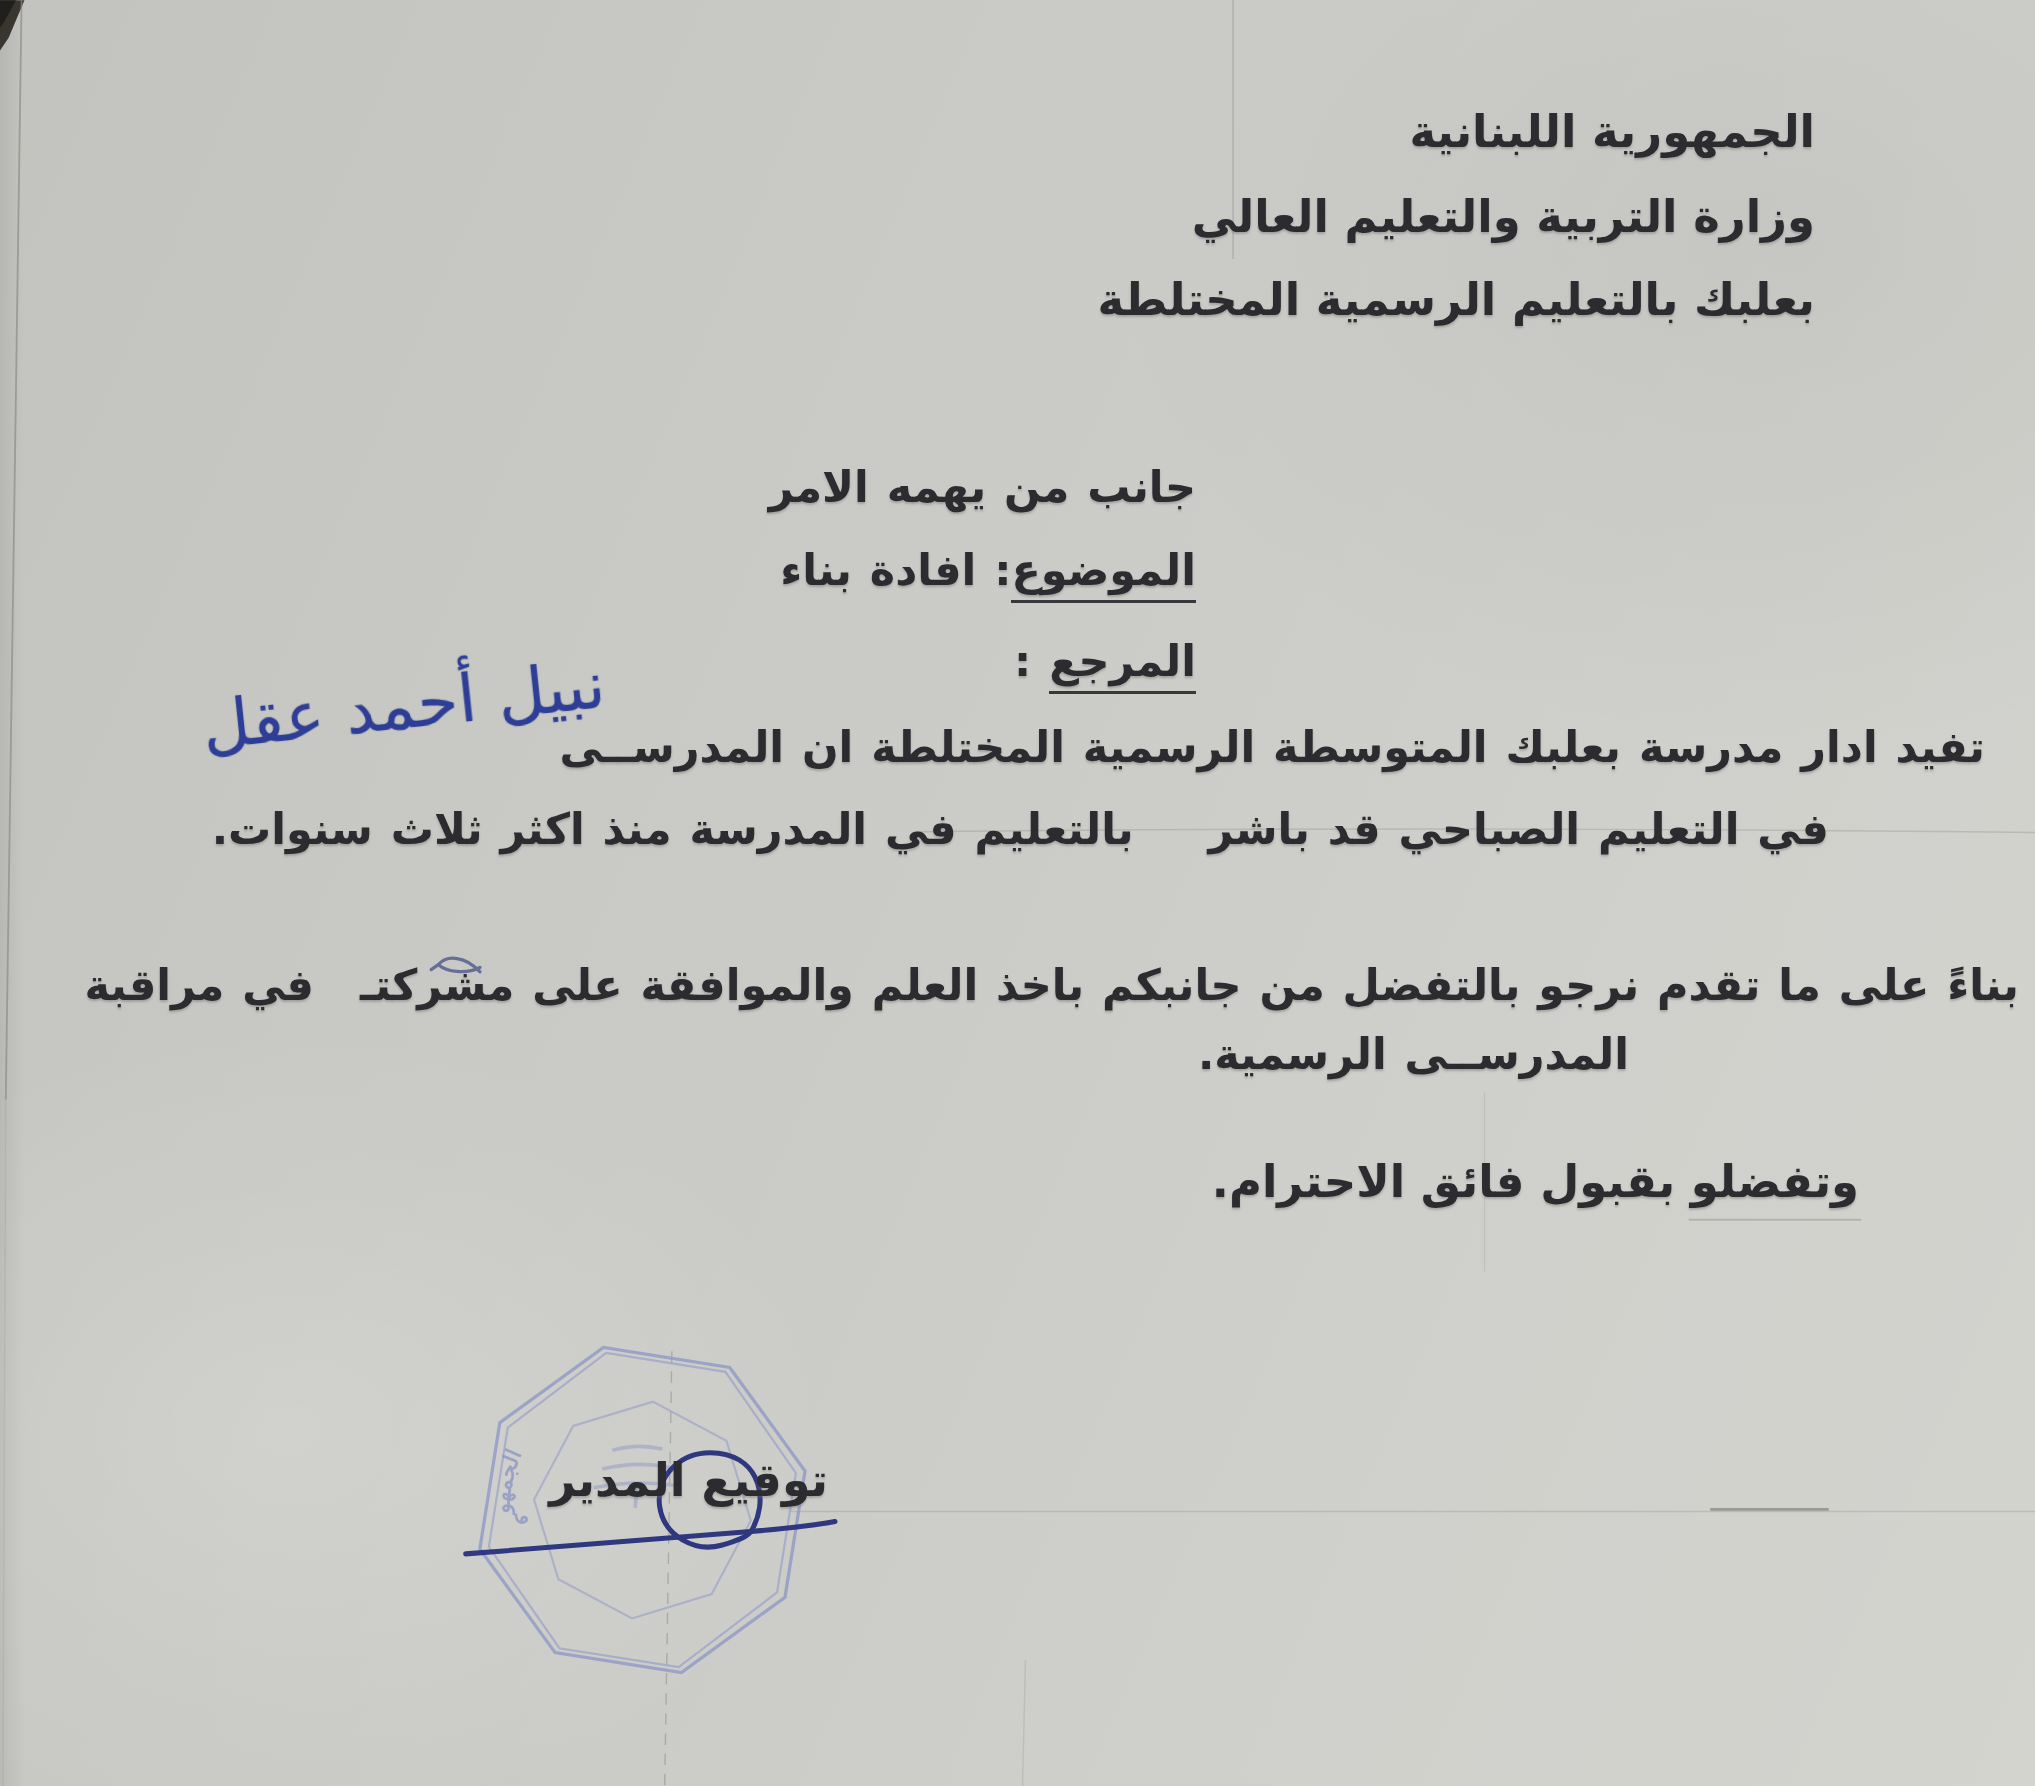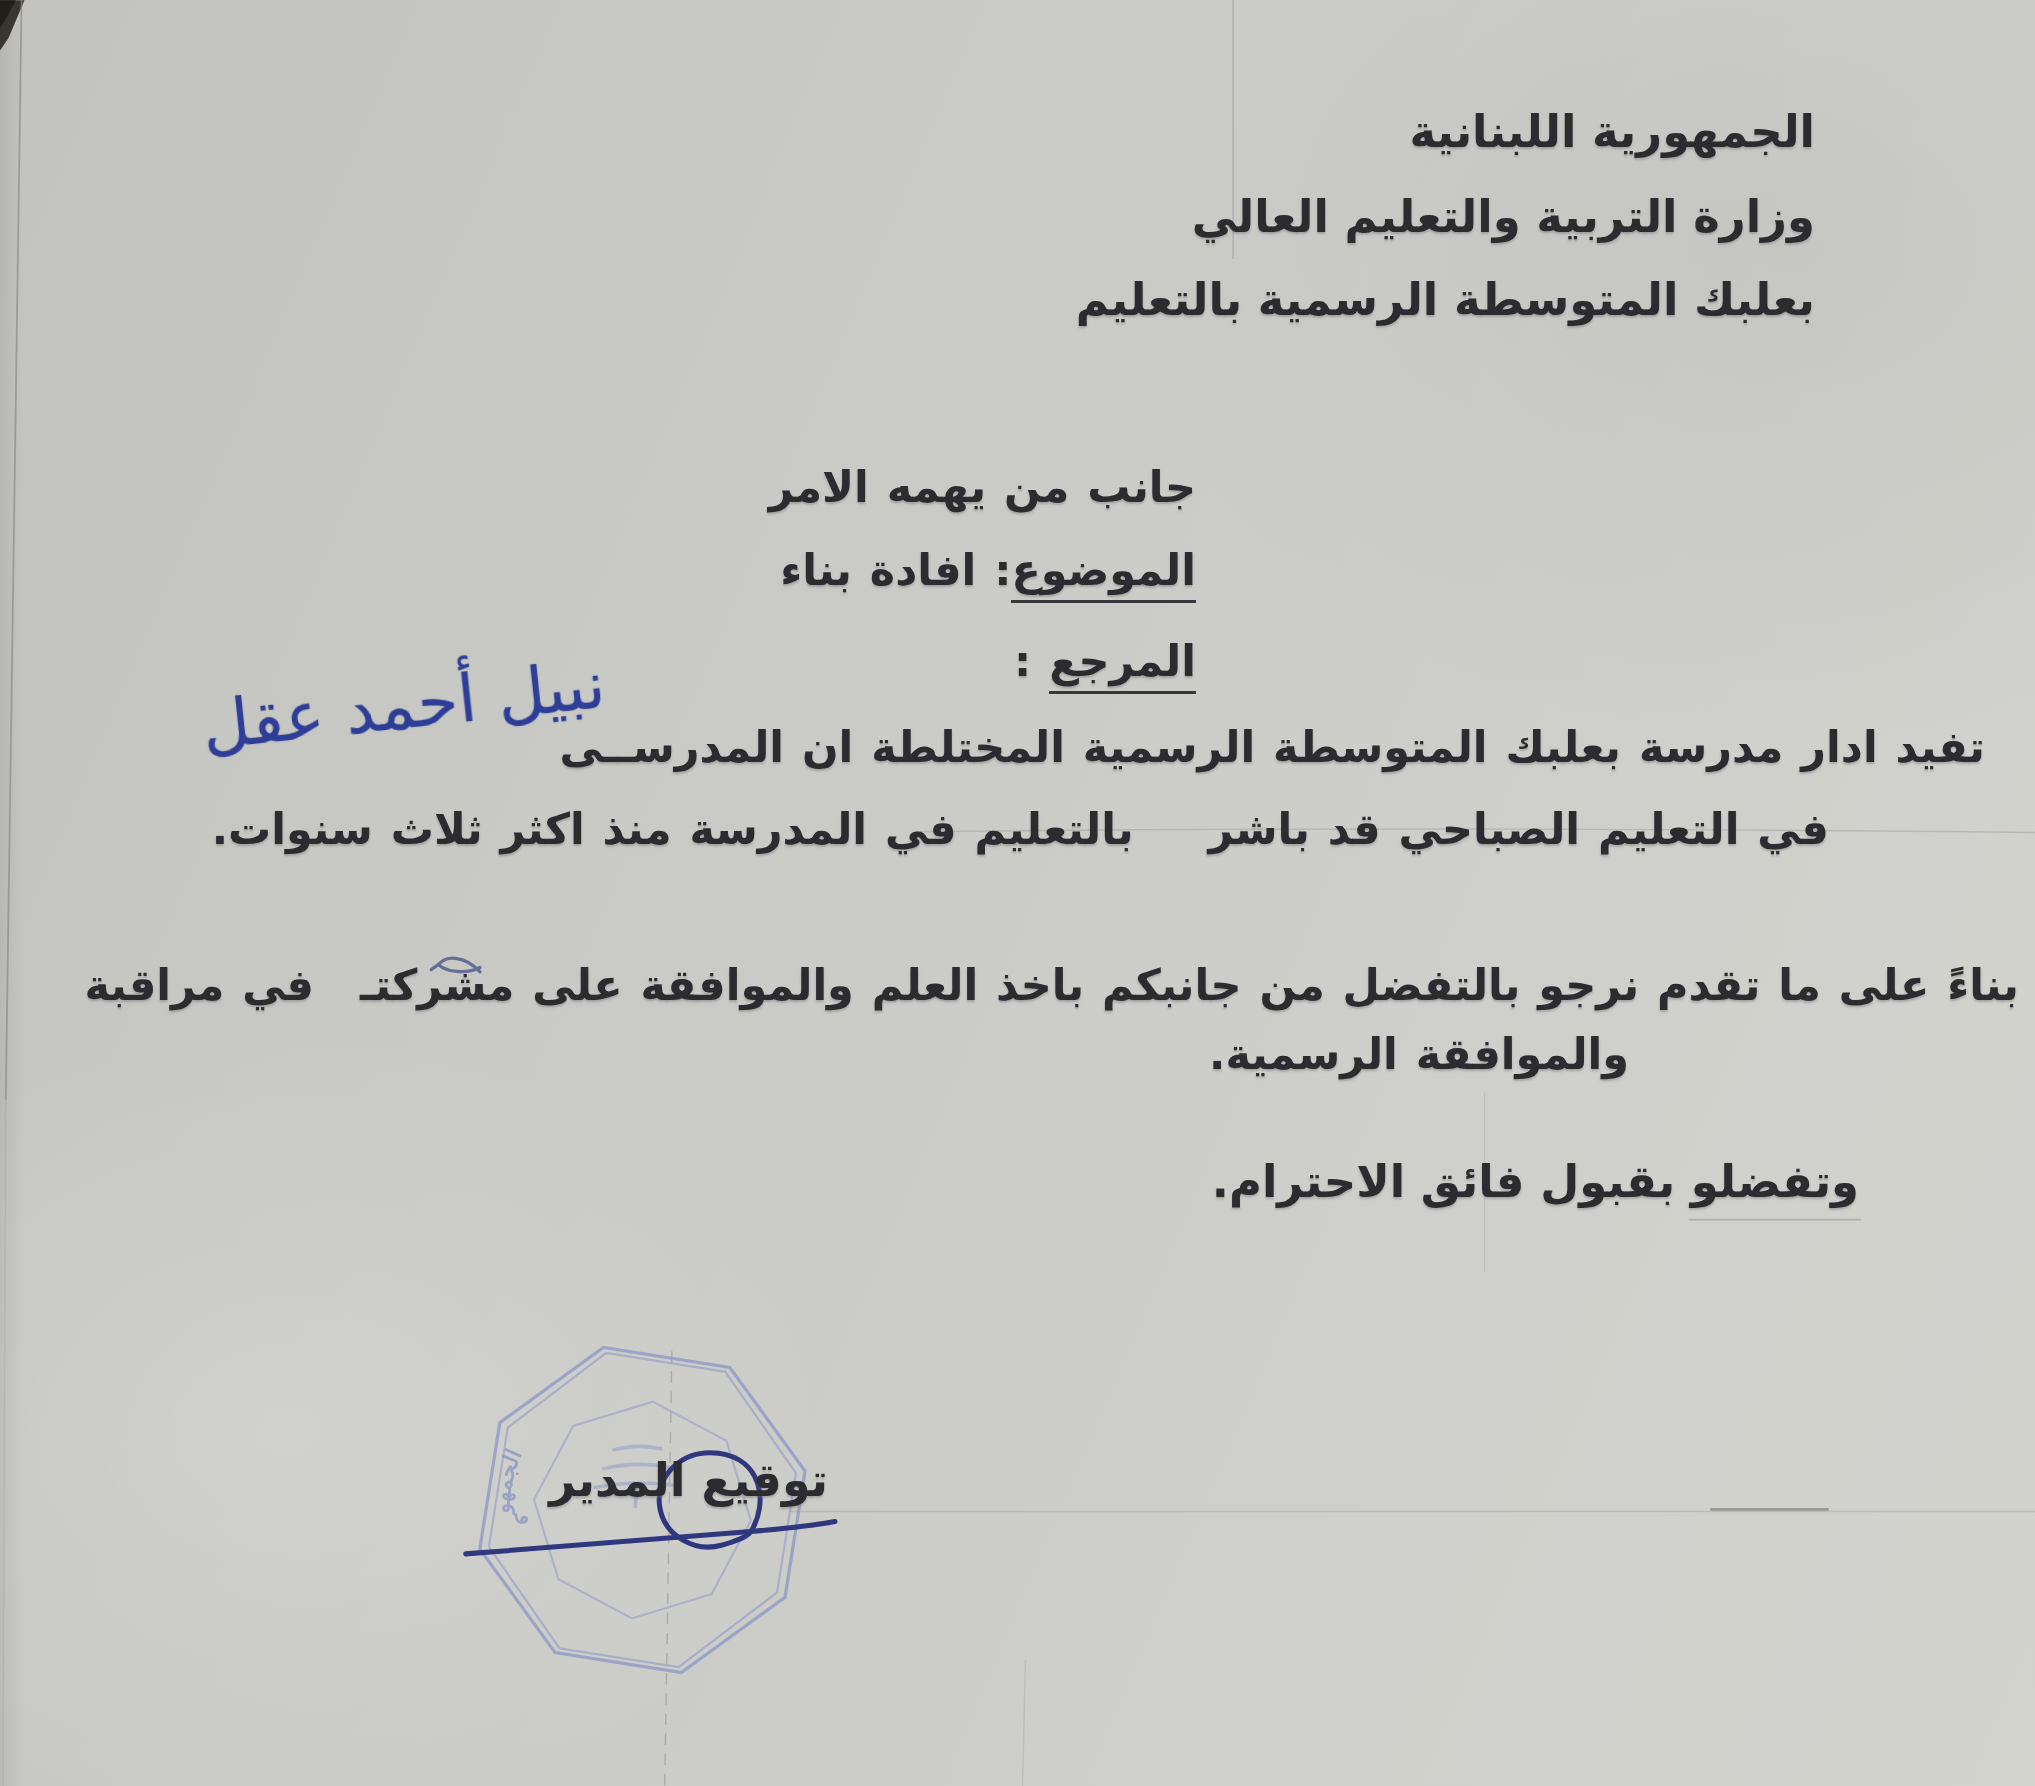--- a/index.html
+++ b/index.html
@@ -100,21 +100,21 @@
     <g stroke="#55608f" stroke-width="4.5" fill="none" stroke-linecap="round" opacity=".85">
       <path d="M 668 1352 C 648 1330 622 1328 610 1342 C 622 1352 648 1356 668 1346"></path>
       <path d="M 610 1342 L 600 1349"></path>
     </g>
   </svg>
 
   <div class="textlayer">
 
     <div class="line fs-header" style="top:109px;right:220px;">الجمهورية اللبنانية</div>
     <div class="line fs-header" style="top:194px;right:220px;">وزارة التربية والتعليم العالي</div>
-    <div class="line fs-header" style="top:277px;right:220px;">بعلبك المتوسطة الرسمية بالتعليم</div>
+    <div class="line fs-header" style="top:277px;right:220px;">بعلبك بالتعليم الرسمية المختلطة</div>
 
     <div class="line fs-body" style="top:466px;right:839px;">جانب من يهمه الامر</div>
 
     <div class="line fs-body" style="top:549px;right:839px;">
       <span class="u-label">الموضوع</span><span>: افادة بناء</span>
     </div>
 
     <div class="line fs-body" style="top:640px;right:839px;">
       <span class="u-label">المرجع</span><span> :</span>
     </div>
@@ -124,21 +124,21 @@
     <div class="handwritten" style="top:667px;left:201px;">نبيل أحمد عقل</div>
 
     <div class="line fs-body" style="top:808px;right:206px;">
       <span>في التعليم الصباحي قد باشر</span><span class="gap-mid"></span><span>بالتعليم في المدرسة منذ اكثر ثلاث سنوات.</span>
     </div>
 
     <div class="line fs-body" style="top:964px;right:16px;">
       <span>بناءً على ما تقدم نرجو بالتفضل من جانبكم باخذ العلم والموافقة على مشركتـ</span><span class="gap-mark"></span><span>في مراقبة</span>
     </div>
 
-    <div class="line fs-body" style="top:1033px;right:406px;">والموافقة الرسمية.</div>
+    <div class="line fs-body" style="top:1033px;right:406px;">المدرســى الرسمية.</div>
 
     <div class="line fs-close" style="top:1159px;right:176px;">وتفضلو بقبول فائق الاحترام.</div>
 
     <div class="line fs-sig" style="top:1409px;right:1207px;margin-top:48px;">توقيع المدير</div>
   </div>
 
 </div>
 
 
 </body></html>

